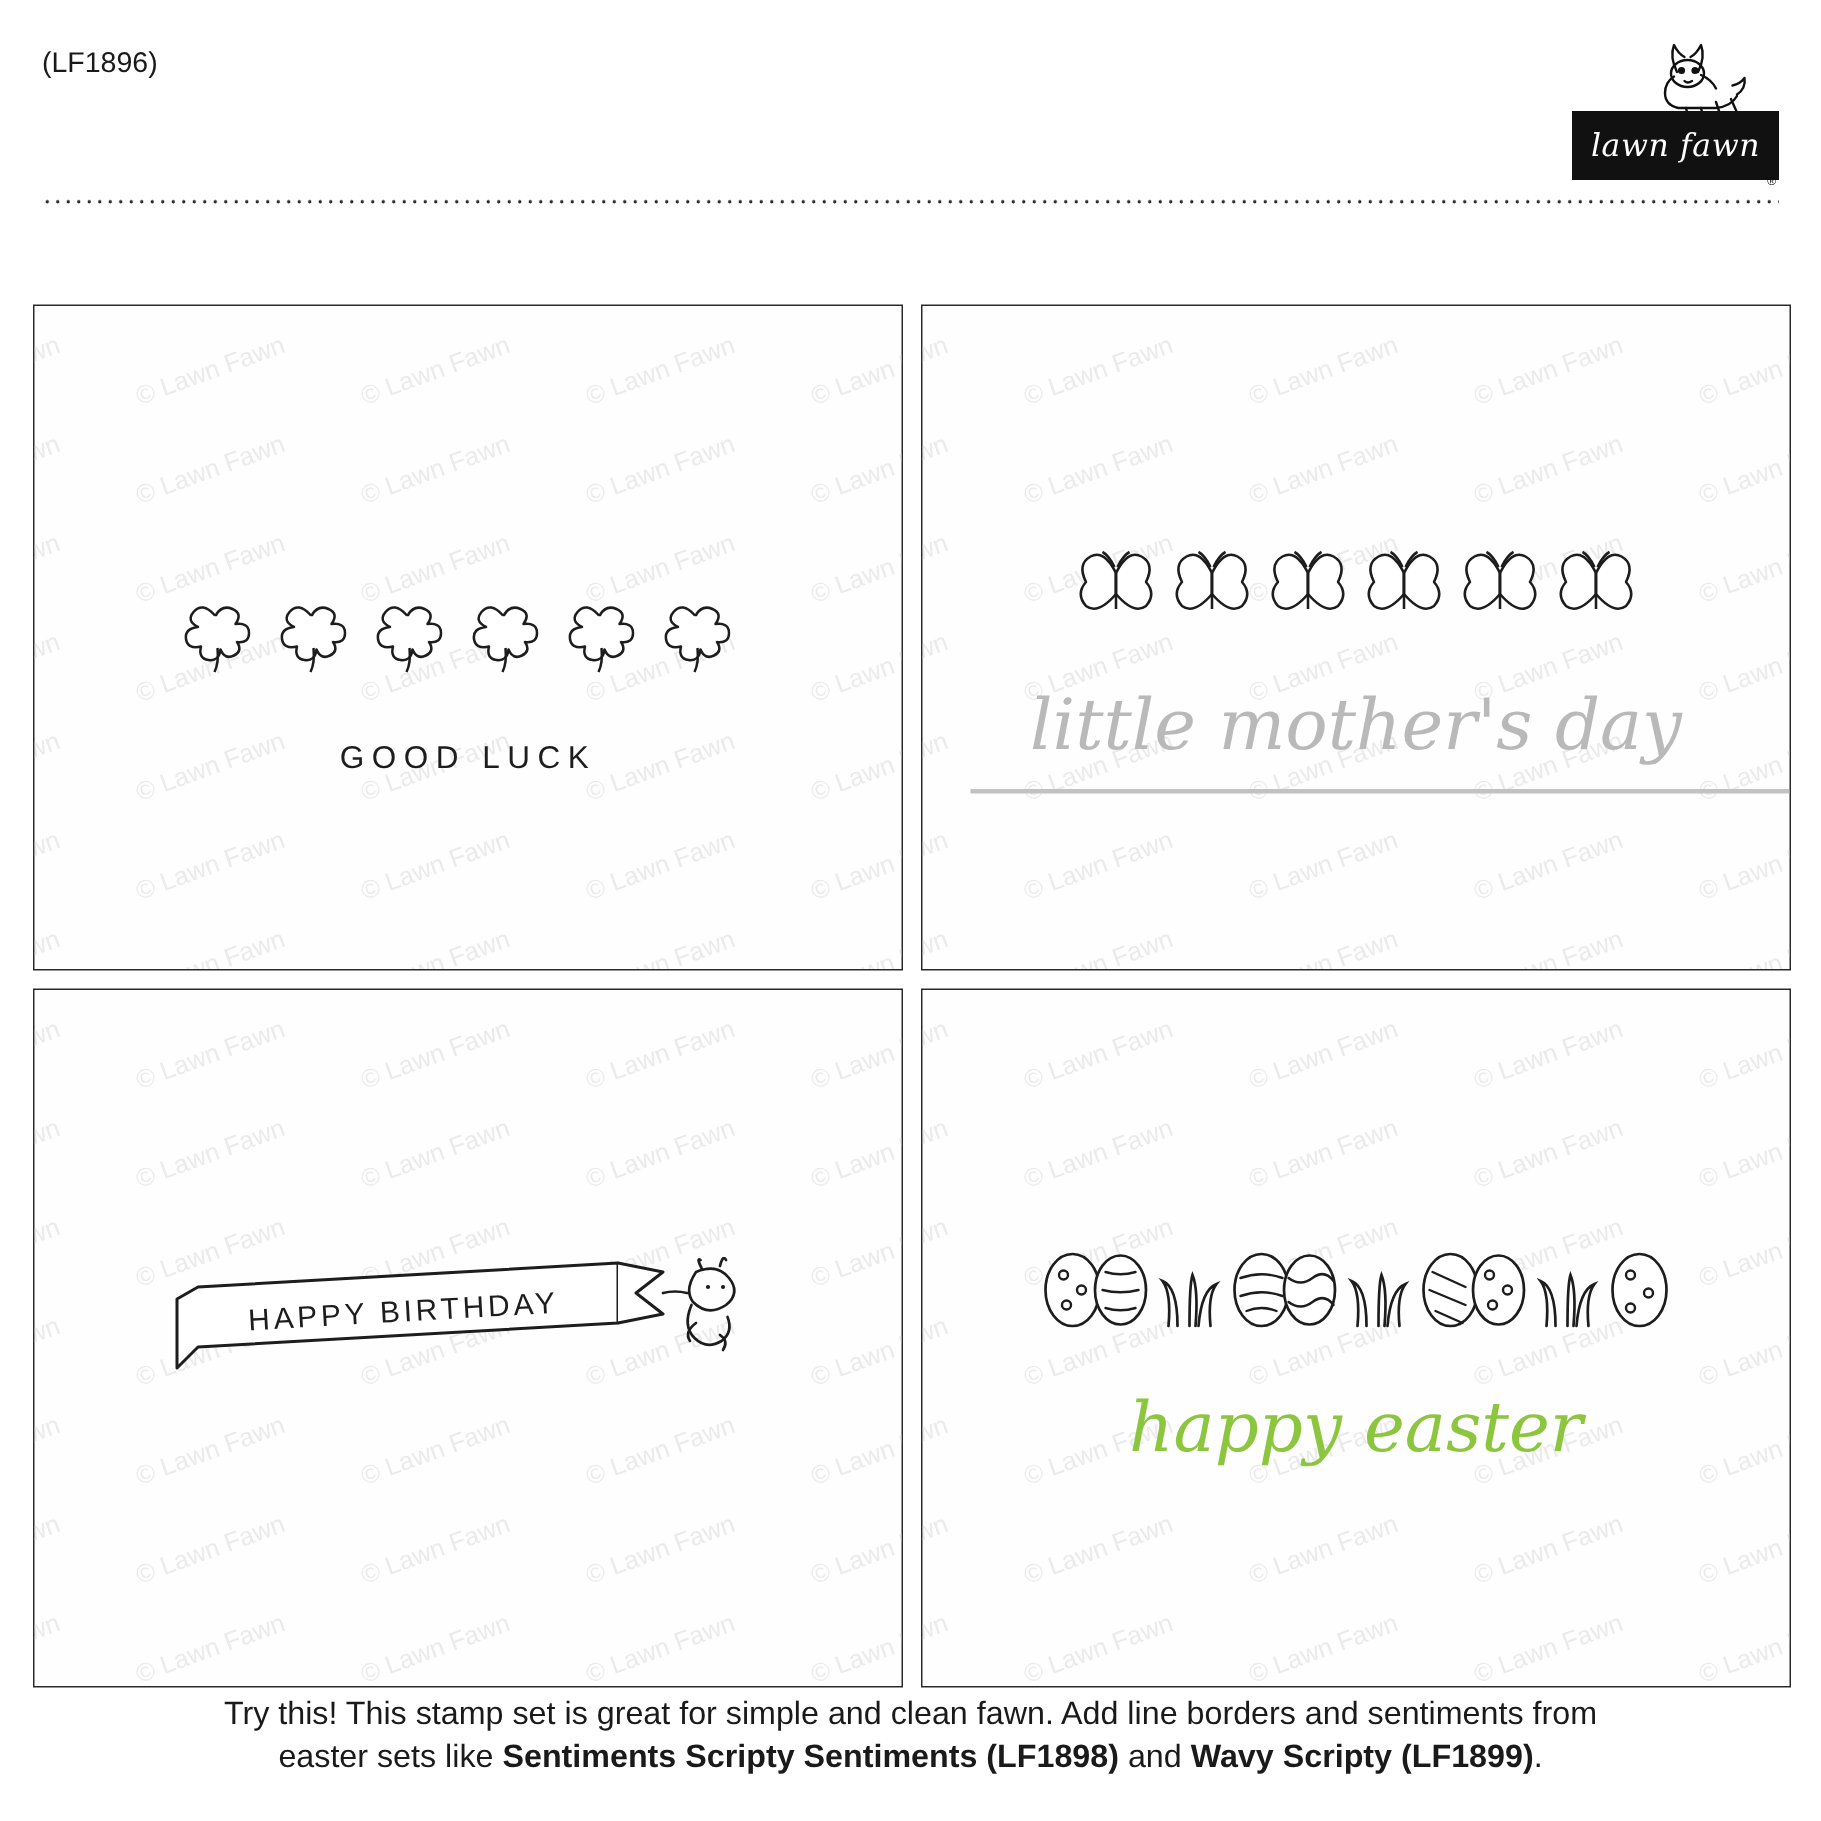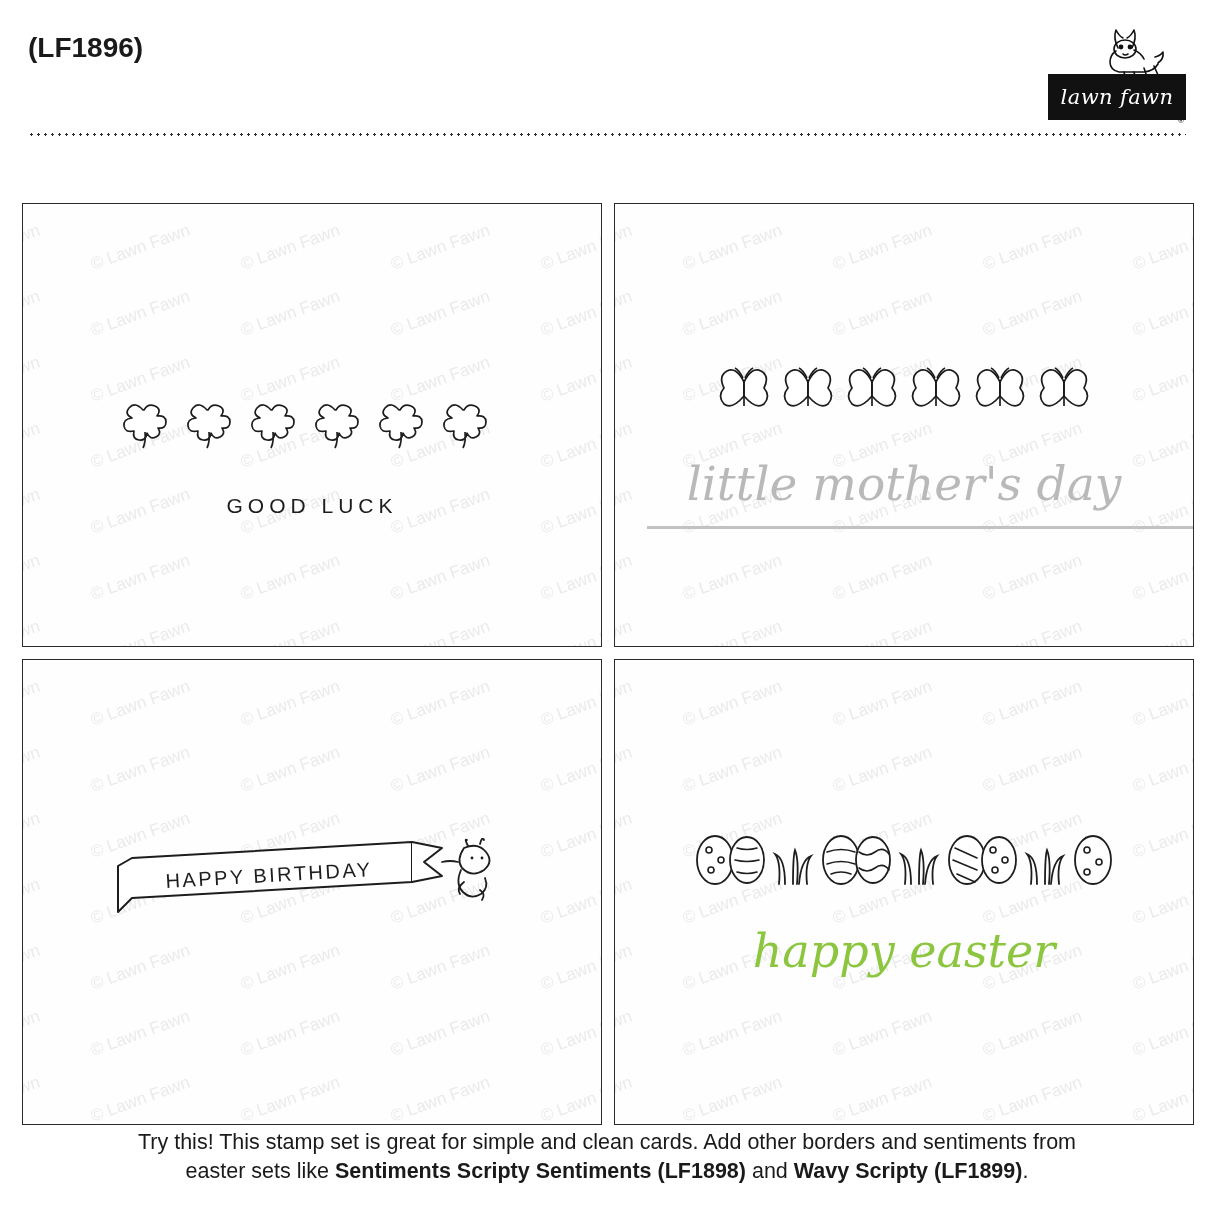--- a/index.html
+++ b/index.html
@@ -39,22 +39,22 @@
     display: flex;
     align-items: baseline;
     gap: 9px;
   }
   .title {
     font-size: 30px;
     font-weight: bold;
     letter-spacing: -0.2px;
   }
   .title-code {
-    font-size: 28px;
-    font-weight: bold;
+    font-size: 19px;
+    font-weight: normal;
   }
   .dotted-rule {
     position: absolute;
     left: 28px;
     top: 133px;
     width: 1158px;
     height: 3px;
     background-image: radial-gradient(circle, #2b2b2b 1.1px, rgba(0,0,0,0) 1.3px);
     background-size: 7px 3px;
     background-repeat: repeat-x;
@@ -603,17 +603,17 @@
             </g>
           </svg>
         </div>
         <div class="script-green" style="margin-top:34px">happy easter</div>
       </div>
     </div>
 
   </div>
 
   <div class="footer">
-    <span>Try this! This stamp set is great for simple and clean cards. Add other borders and sentiments from</span><br>
+    <span>Try this! This stamp set is great for simple and clean fawn. Add line borders and sentiments from</span><br>
     <span>easter sets like </span><b>Sentiments Scripty Sentiments (LF1898)</b><span> and </span><b>Wavy Scripty (LF1899)</b><span>.</span>
   </div>
 
 </div>
 
 </body></html>

